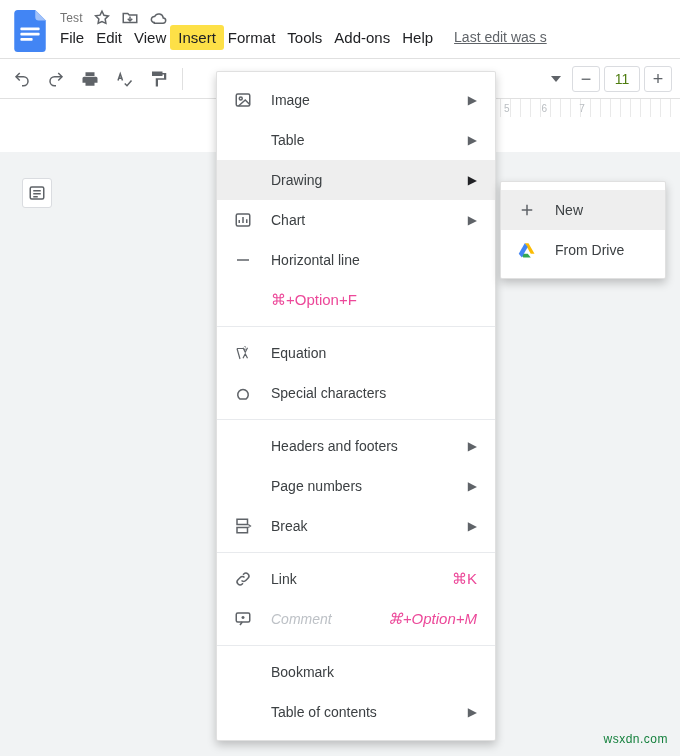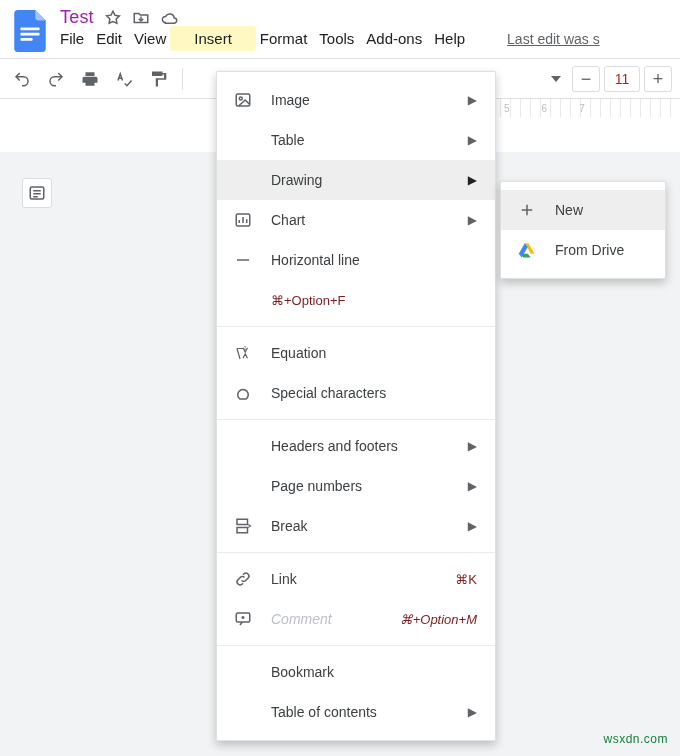--- a/index.html
+++ b/index.html
@@ -25,41 +25,41 @@
     width: 40px; height: 50px;
     display: flex; align-items: center; justify-content: center;
   }
   .docs-logo svg { width: 36px; height: 42px; }
   .title-block { flex: 1; display: flex; flex-direction: column; }
   .title-line {
     display: flex; align-items: center; gap: 10px;
     padding-left: 4px;
   }
   .doc-title {
-    font-size: 18px; color: #a21caf; letter-spacing: .2px;
+    font-size: 12px; color: #737373; letter-spacing: .2px;
   }
   .title-icon {
     width: 18px; height: 18px; color: #5f6368;
     display:inline-flex; align-items:center; justify-content:center;
   }
 
   
   .menubar {
     display: flex; align-items: center; gap: 12px;
     padding: 2px 0 8px 4px;
     font-size: 15px;
   }
   .menubar-item { color:#202124; cursor:pointer; }
   .menubar-item.active {
-    background:#fef9c3; padding: 4px 24px; border-radius:3px;
+    background:#fde047; padding: 4px 8px; border-radius:3px;
     margin: -4px -8px;
   }
   .last-edit {
     color:#5f6368; text-decoration: underline;
-    font-size:14px; margin-left:30px;
+    font-size:14px; margin-left:9px;
   }
 
   .divider-h { height:1px; background:#e0e0e0; margin-top:2px;}
 
   
   .toolbar {
     display:flex; align-items:center; height:40px;
     padding: 0 8px; gap:6px;
     border-bottom:1px solid #e0e0e0;
   }
@@ -71,21 +71,21 @@
   .toolbar-gap { flex:1; }
   .font-size-group { display:flex; align-items:center; gap:4px;}
   .fs-btn {
     width:28px; height:26px; border:1px solid #dadce0; border-radius:3px;
     display:flex; align-items:center; justify-content:center;
     color:#5f6368; font-size:18px; line-height:1;
   }
   .fs-value {
     width:36px; height:26px; border:1px solid #dadce0; border-radius:3px;
     display:flex; align-items:center; justify-content:center;
-    font-size:14px; color:#b91c1c;
+    font-size:14px; color:#4d7c0f;
   }
   .zoom-caret { width:20px; display:flex;align-items:center;justify-content:center;color:#5f6368;}
 
   
   .ruler-area {
     position:relative; height:18px;
     background:#fff;
   }
   .ruler {
     position:absolute; left:500px; right:0; top:0; height:18px;
@@ -131,21 +131,21 @@
   }
   .menu-row.disabled { color:#bdc1c6;font-style:italic; }
   .menu-row.highlight { background:#eeeeee; }
   .menu-row .micon {
     width:20px; height:20px; margin-right:18px;
     display:flex;align-items:center;justify-content:center;
     color:#5f6368;
   }
   .menu-row.disabled .micon{ color:#c0c4c8;}
   .menu-row .label { flex:1; }
-  .menu-row .shortcut { color:#7f1d1d; font-size:13px; }
+  .menu-row .shortcut { color:#ec4899; font-size:15px; }
   .menu-row .chev {
     width:10px; text-align:right; color:#5f6368; font-size:12px;
     margin-left:8px;
   }
   .menu-sep { height:1px; background:#e8eaed; margin:6px 0;}
   .menu.insert .menu-row{ padding-right:18px;}
   .menu-row.highlight .chev{ color:#202124;}
 
   
   .drive-tri .y{fill:#FBBC04;} .drive-tri .g{fill:#34A853;} .drive-tri .b{fill:#4285F4;}

